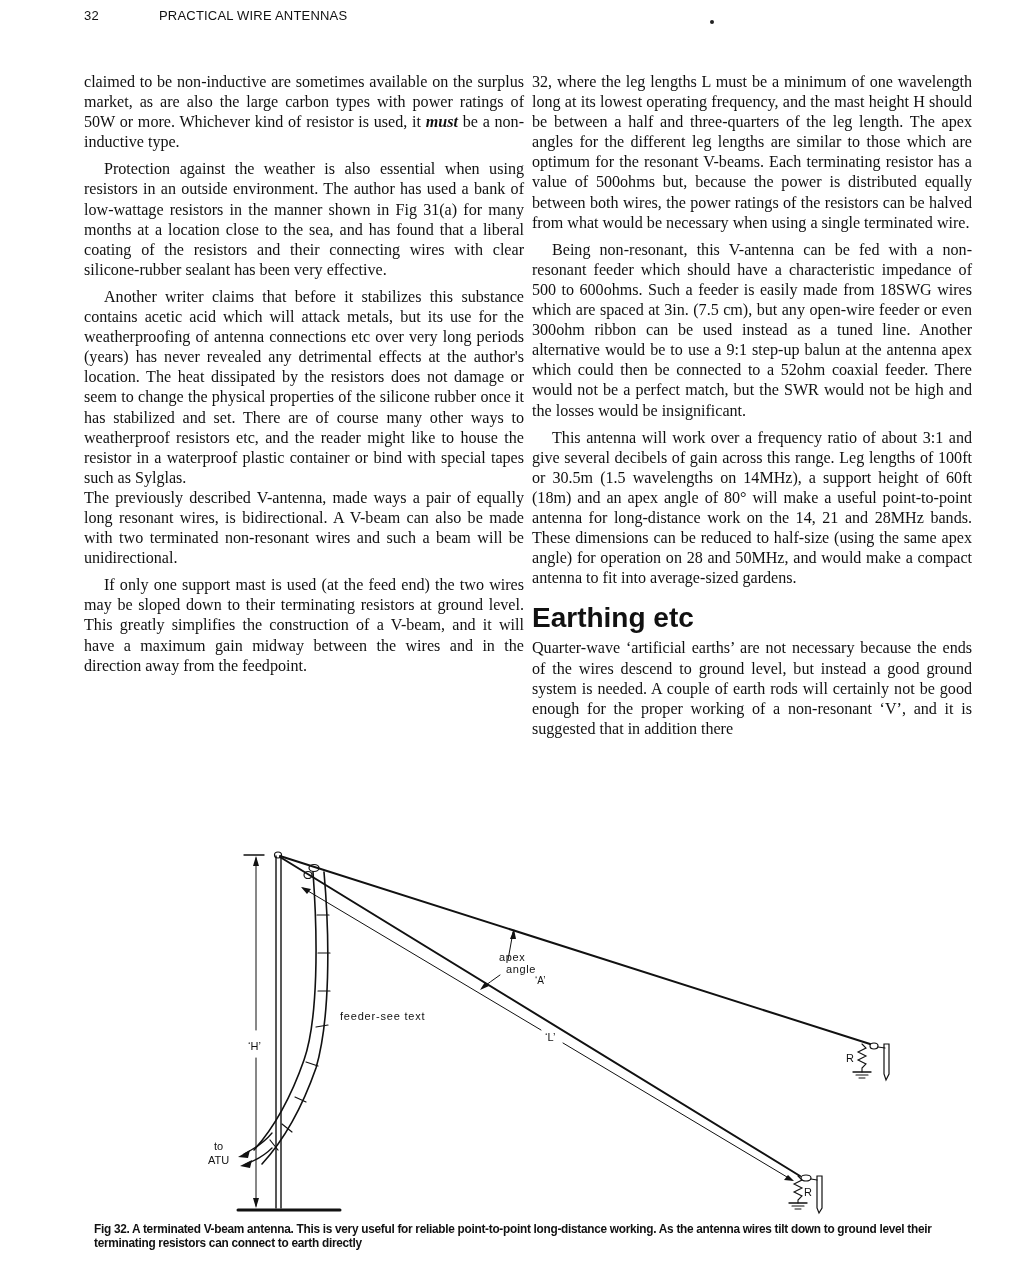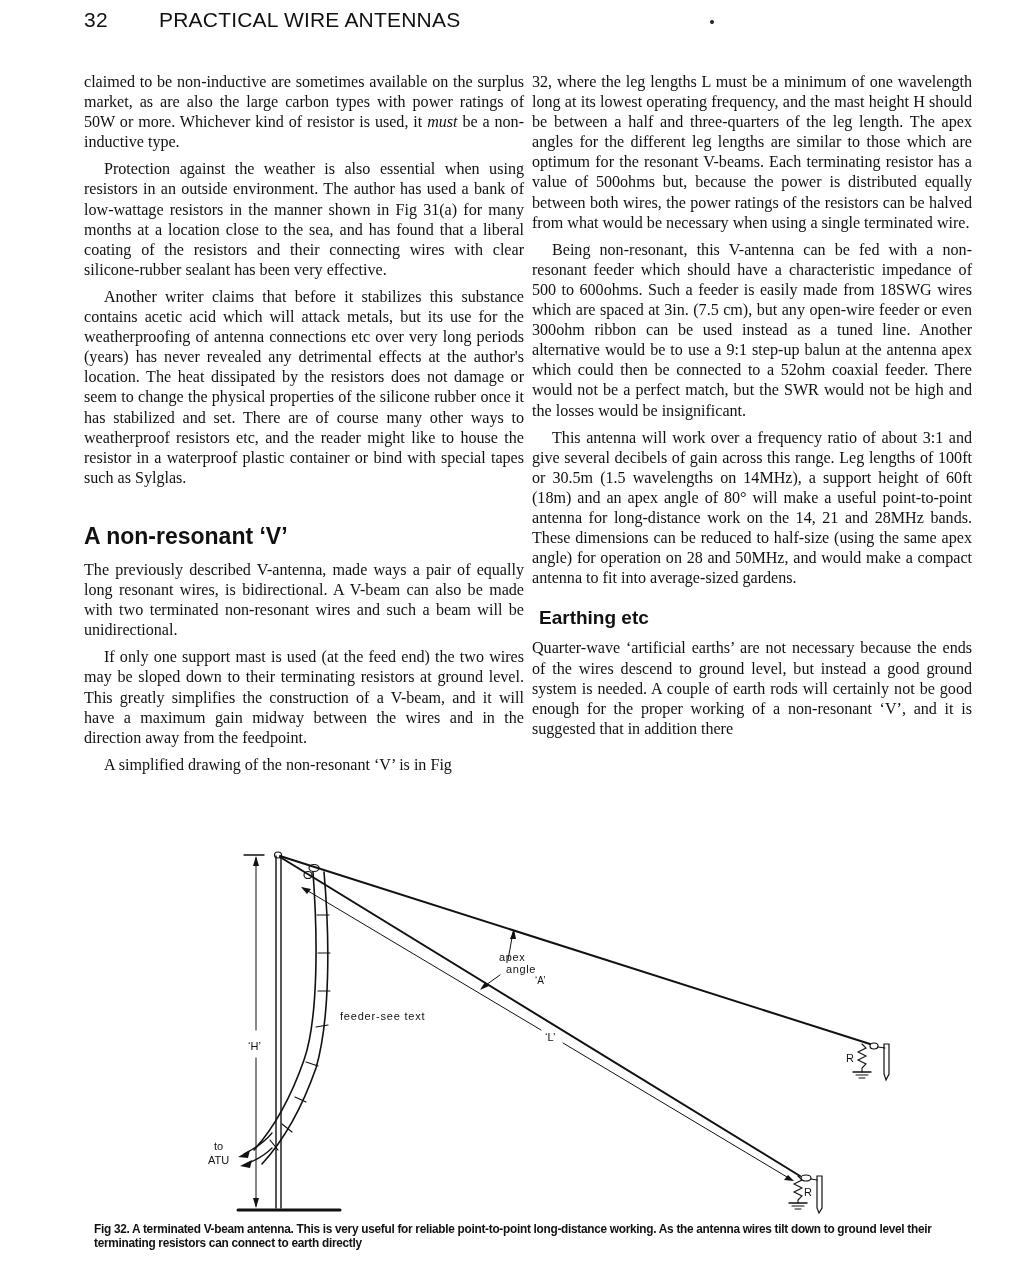--- a/index.html
+++ b/index.html
@@ -1,48 +1,46 @@
 <!DOCTYPE html>
 <html><head>
 <meta charset="utf-8">
 <style>
   html, body { margin: 0; padding: 0; background: #ffffff; }
   body { width: 1012px; height: 1280px; position: relative; overflow: hidden; color: #111; }
-  .running-head { position: absolute; top: 8px; left: 84px; font-family: "Liberation Sans", sans-serif; font-size: 21px; letter-spacing: 0.2px; }
+  .running-head { position: absolute; top: 8px; left: 84px; font-family: "Liberation Sans", sans-serif; font-size: 13px; letter-spacing: 0.2px; }
   .running-head .pno { display: inline-block; width: 75px; }
   .speck { position: absolute; top: 20px; left: 710px; width: 4px; height: 4px; background: #222; border-radius: 50%; }
   .col { position: absolute; top: 72px; width: 440px; font-family: "Liberation Serif", serif; font-size: 16.1px; line-height: 20.1px; text-align: justify; }
   .col-left { left: 84px; }
   .col-right { left: 532px; }
   .col p { margin: 0; text-indent: 0; }
   .col p.ind { text-indent: 20px; margin-top: 7px; }
-  .col em { font-style: italic; }
+  .col em { font-style: italic; font-weight: bold; }
   h2.sec { font-family: "Liberation Sans", sans-serif; font-weight: bold; margin: 0; }
   h2.big { font-size: 23px; margin-top: 38px; margin-bottom: 14px; }
-  h2.small { font-size: 19px; margin-top: 20px; margin-bottom: 10px; margin-left: 7px; }
+  h2.small { font-size: 28px; margin-top: 20px; margin-bottom: 10px; }
   .figure { position: absolute; left: 0; top: 840px; width: 1012px; height: 380px; }
   .caption { position: absolute; left: 94px; top: 1222px; width: 912px; font-family: "Liberation Sans", sans-serif; font-weight: bold; font-size: 12.6px; line-height: 14px; letter-spacing: -0.3px; transform: scaleX(0.94); transform-origin: left top; }
   svg text { font-family: "Liberation Sans", sans-serif; }
 </style>
 </head>
 <body>
 
 <div class="running-head">
   <span class="pno">32</span><span>PRACTICAL WIRE ANTENNAS</span>
 </div>
 <div class="speck"></div>
 
 <div class="col col-left">
   <p><span>claimed to be non-inductive are sometimes available on the surplus market, as are also the large carbon types with power ratings of 50W or more. Whichever kind of resistor is used, it </span><em>must</em><span> be a non-inductive type.</span></p>
   <p class="ind">Protection against the weather is also essential when using resistors in an outside environment. The author has used a bank of low-wattage resistors in the manner shown in Fig 31(a) for many months at a location close to the sea, and has found that a liberal coating of the resistors and their connecting wires with clear silicone-rubber sealant has been very effective.</p>
   <p class="ind">Another writer claims that before it stabilizes this substance contains acetic acid which will attack metals, but its use for the weatherproofing of antenna connections etc over very long periods (years) has never revealed any detrimental effects at the author's location. The heat dissipated by the resistors does not damage or seem to change the physical properties of the silicone rubber once it has stabilized and set. There are of course many other ways to weatherproof resistors etc, and the reader might like to house the resistor in a waterproof plastic container or bind with special tapes such as Sylglas.</p>
-  <h2 class="sec big">A non-resonant ‘V’</h2>
   <p>The previously described V-antenna, made ways a pair of equally long resonant wires, is bidirectional. A V-beam can also be made with two terminated non-resonant wires and such a beam will be unidirectional.</p>
   <p class="ind">If only one support mast is used (at the feed end) the two wires may be sloped down to their terminating resistors at ground level. This greatly simplifies the construction of a V-beam, and it will have a maximum gain midway between the wires and in the direction away from the feedpoint.</p>
-  <p class="ind">A simplified drawing of the non-resonant ‘V’ is in Fig</p>
 </div>
 
 <div class="col col-right">
   <p>32, where the leg lengths L must be a minimum of one wavelength long at its lowest operating frequency, and the mast height H should be between a half and three-quarters of the leg length. The apex angles for the different leg lengths are similar to those which are optimum for the resonant V-beams. Each terminating resistor has a value of 500ohms but, because the power is distributed equally between both wires, the power ratings of the resistors can be halved from what would be necessary when using a single terminated wire.</p>
   <p class="ind">Being non-resonant, this V-antenna can be fed with a non-resonant feeder which should have a characteristic impedance of 500 to 600ohms. Such a feeder is easily made from 18SWG wires which are spaced at 3in. (7.5 cm), but any open-wire feeder or even 300ohm ribbon can be used instead as a tuned line. Another alternative would be to use a 9:1 step-up balun at the antenna apex which could then be connected to a 52ohm coaxial feeder. There would not be a perfect match, but the SWR would not be high and the losses would be insignificant.</p>
   <p class="ind">This antenna will work over a frequency ratio of about 3:1 and give several decibels of gain across this range. Leg lengths of 100ft or 30.5m (1.5 wavelengths on 14MHz), a support height of 60ft (18m) and an apex angle of 80° will make a useful point-to-point antenna for long-distance work on the 14, 21 and 28MHz bands. These dimensions can be reduced to half-size (using the same apex angle) for operation on 28 and 50MHz, and would make a compact antenna to fit into average-sized gardens.</p>
   <h2 class="sec small">Earthing etc</h2>
   <p>Quarter-wave ‘artificial earths’ are not necessary because the ends of the wires descend to ground level, but instead a good ground system is needed. A couple of earth rods will certainly not be good enough for the proper working of a non-resonant ‘V’, and it is suggested that in addition there</p>
 </div>
 

